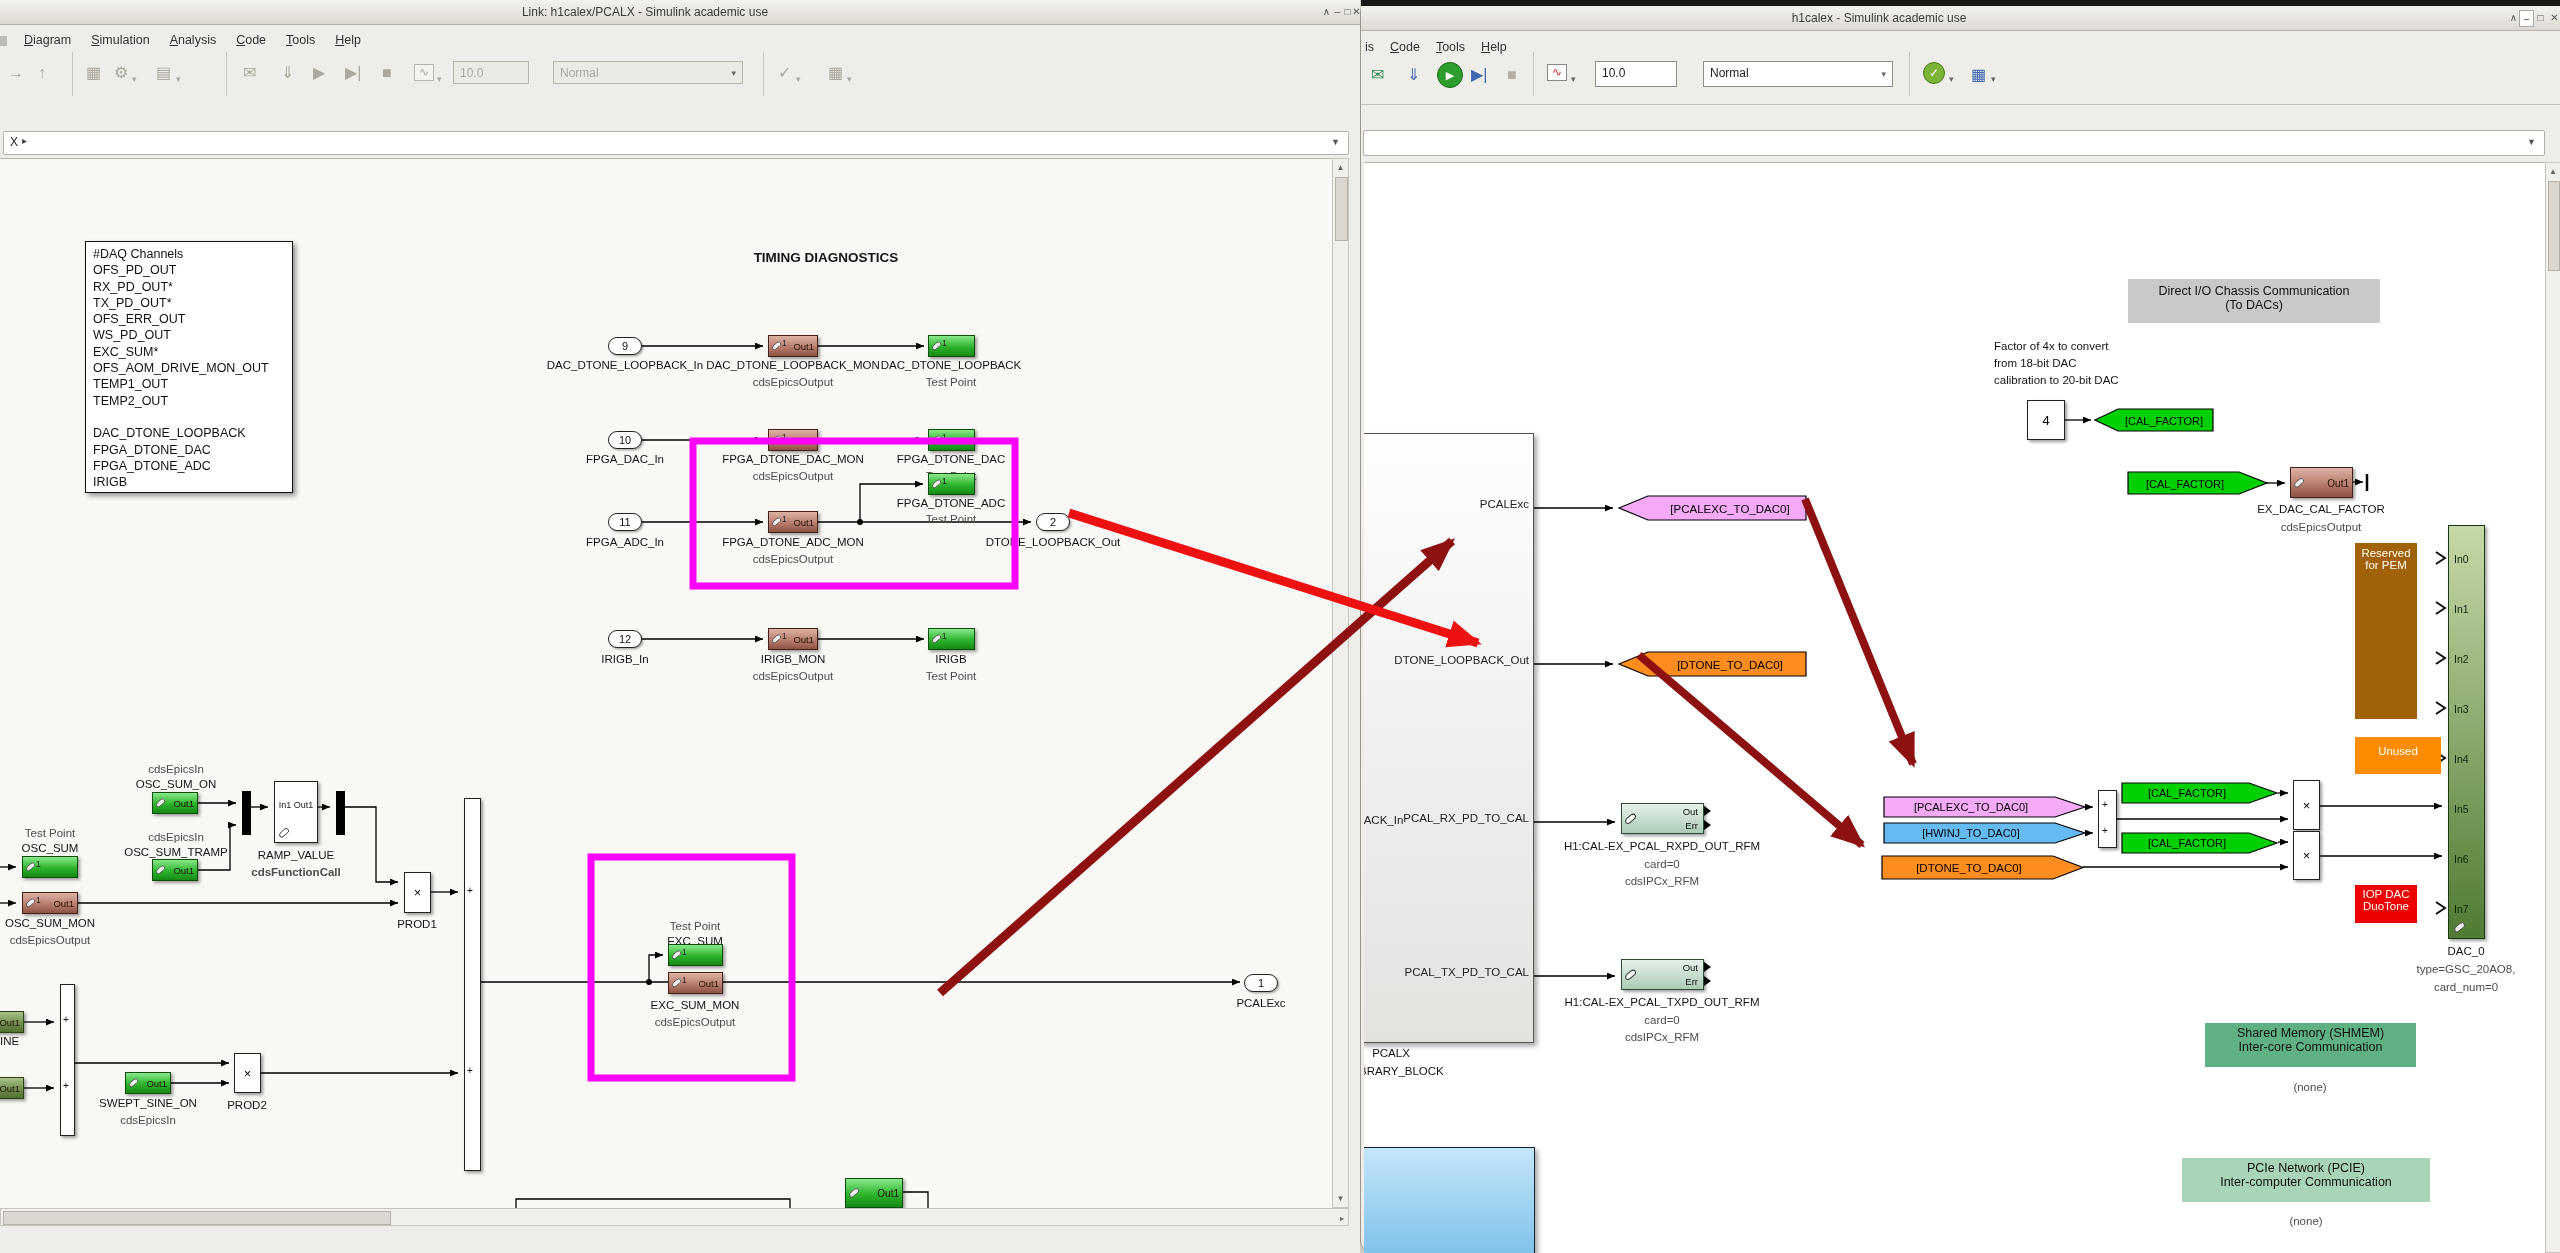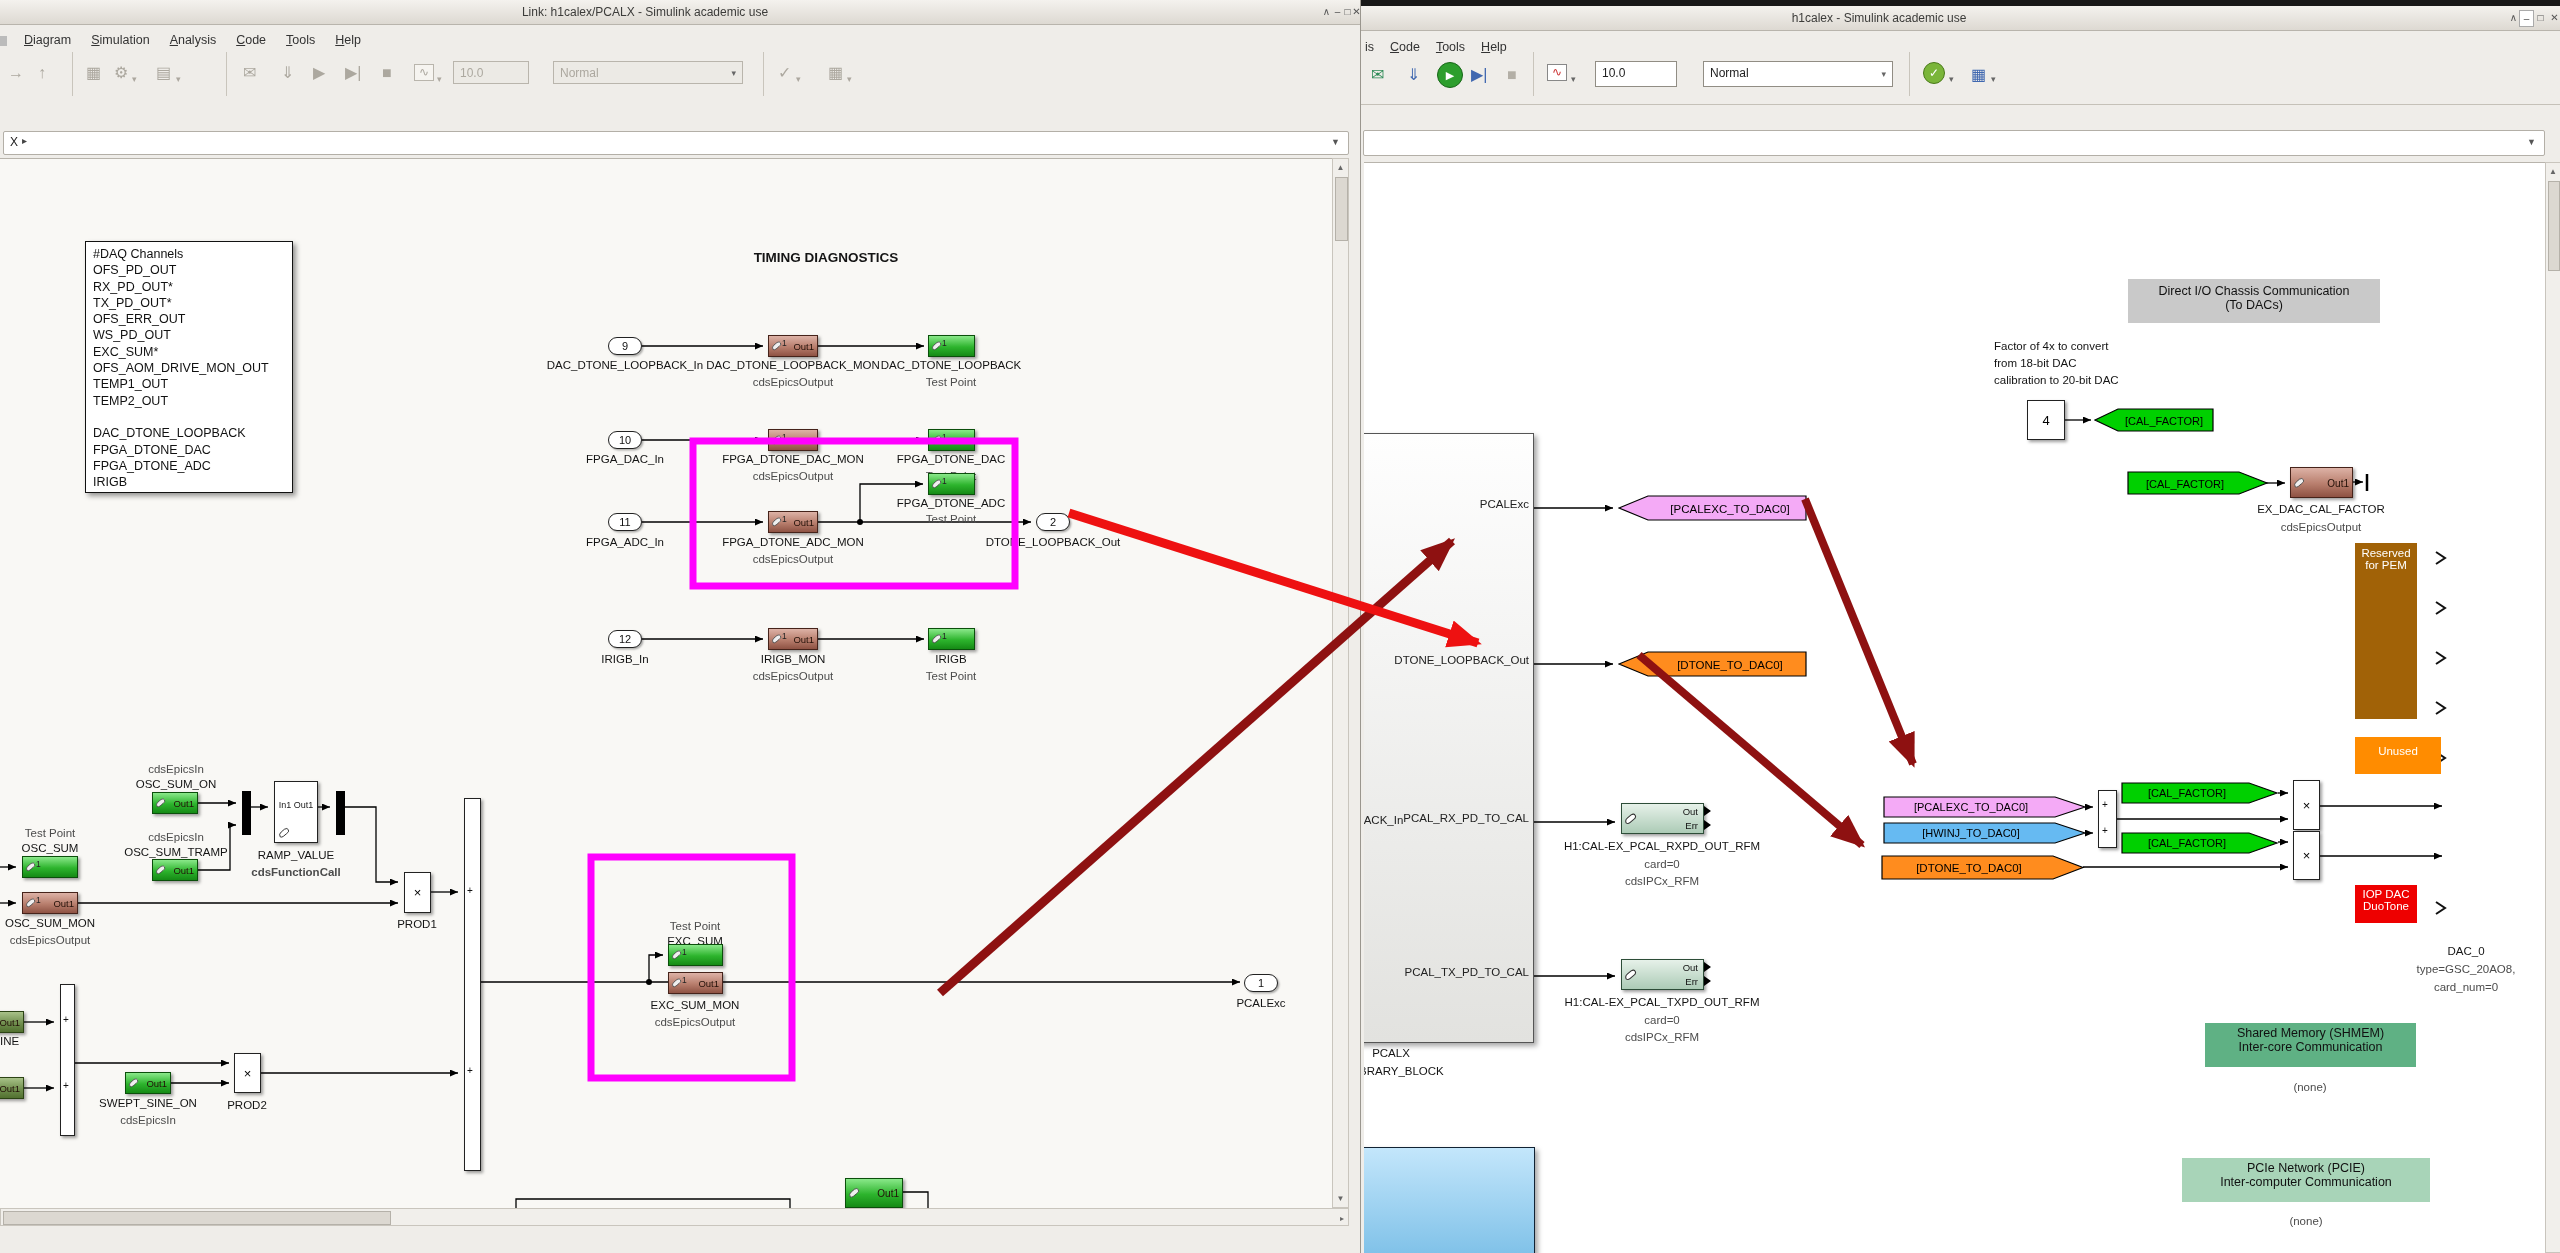--- a/index.html
+++ b/index.html
@@ -365,21 +365,21 @@
     <div class="sarrow" style="left:0;right:0;top:4px;">▲</div>
     <div class="thumb" style="left:2px;top:18px;width:11px;height:62px;"></div>
     <div class="sarrow" style="left:0;right:0;bottom:4px;">▼</div>
   </div>
   <div class="scroll" style="left:0;top:1208px;width:1349px;height:18px;">
     <div class="thumb" style="left:2px;top:2px;width:386px;height:12px;"></div>
     <div class="sarrow" style="right:4px;top:5px;">▸</div>
   </div>
 </div>
 
-<div class="win" id="win-right" style="left:1360px;top:0;width:1200px;height:1253px;border-left:1px solid #9a968e;">
+<div class="win" id="win-right" style="left:1360px;top:0;width:1200px;height:1253px;border-left:1px solid #9a968e;border-radius:13px;">
   <div class="abs" style="left:0;top:0;width:1200px;height:6px;background:#181818;"></div>
   <div class="titlebar" style="top:6px;">
     <span class="wtitle" style="left:518px;">h1calex - Simulink academic use</span>
     <span class="wbtn" style="left:1146px;">∧</span>
     <span class="wbtn" style="left:1158px;background:#fff;border:1px solid #aaa;">–</span>
     <span class="wbtn" style="left:1173px;">□</span>
     <span class="wbtn" style="left:1187px;">✕</span>
   </div>
   <div class="menu" style="left:4px;top:40px;gap:16px;">
     <span>is</span>
@@ -538,20 +538,33 @@
             <polygon points="1,1 128,1 156,11 128,21 1,21" fill="#00d000" stroke="#000" stroke-width="1.2"></polygon>
             <text x="66" y="15" text-anchor="middle" font-size="11" fill="#000">[CAL_FACTOR]</text>
           </svg>
       <div class="blk wb" style="left:2292px;top:779px;width:27px;height:50px;display:flex;align-items:center;justify-content:center;font-size:13px;">
             <span>×</span>
           </div>
       <div class="blk wb" style="left:2292px;top:830px;width:27px;height:49px;display:flex;align-items:center;justify-content:center;font-size:13px;">
             <span>×</span>
           </div>
 
+      <div class="blk dacb" style="left:2447px;top:524px;width:37px;height:414px;">
+        <span class="dacport" style="left:5px;top:27px;">In0</span>
+        <span class="dacport" style="left:5px;top:77px;">In1</span>
+        <span class="dacport" style="left:5px;top:127px;">In2</span>
+        <span class="dacport" style="left:5px;top:177px;">In3</span>
+        <span class="dacport" style="left:5px;top:227px;">In4</span>
+        <span class="dacport" style="left:5px;top:277px;">In5</span>
+        <span class="dacport" style="left:5px;top:327px;">In6</span>
+        <span class="dacport" style="left:5px;top:377px;">In7</span>
+        <svg style="position:absolute;left:4px;bottom:4px;" width="13" height="13" viewBox="0 0 11 11">
+              <use href="#lnk"></use>
+            </svg>
+      </div>
       <div class="lbl" style="left:2465px;top:944px;">DAC_0</div>
       <div class="lbl sub" style="left:2465px;top:962px;">type=GSC_20AO8,</div>
       <div class="lbl sub" style="left:2465px;top:980px;">card_num=0</div>
 
       <div class="note" style="left:2354px;top:542px;width:62px;height:176px;background:#a16207;padding-top:4px;box-sizing:border-box;">
             <div>Reserved</div>
             <div>for PEM</div>
           </div>
       <div class="note" style="left:2354px;top:736px;width:86px;height:37px;background:#ff8c00;padding-top:8px;box-sizing:border-box;">
             <div>Unused</div>

